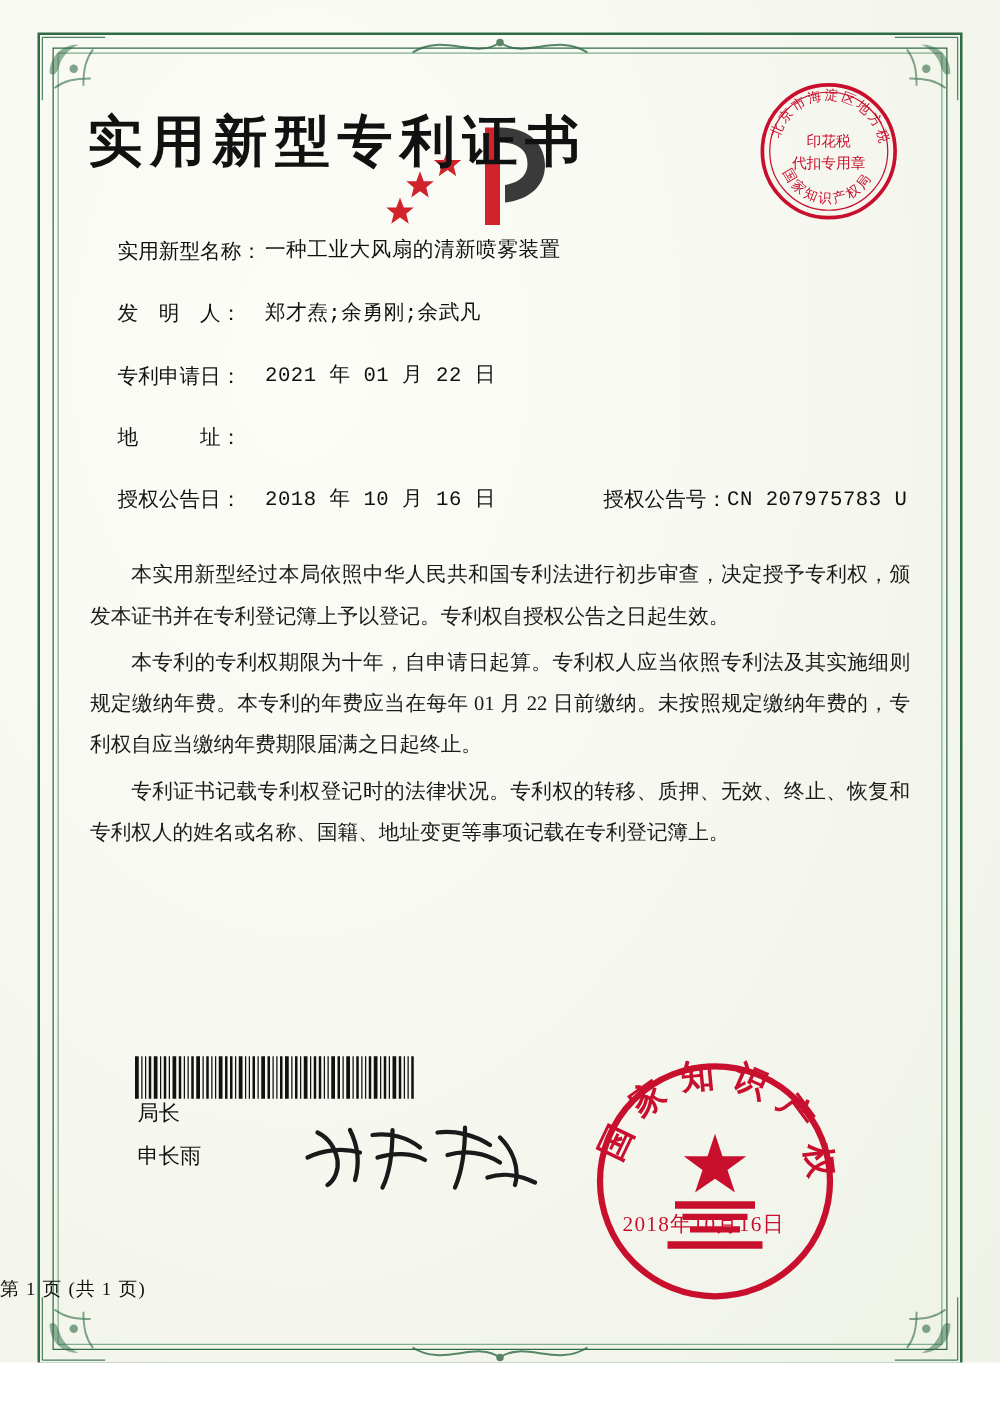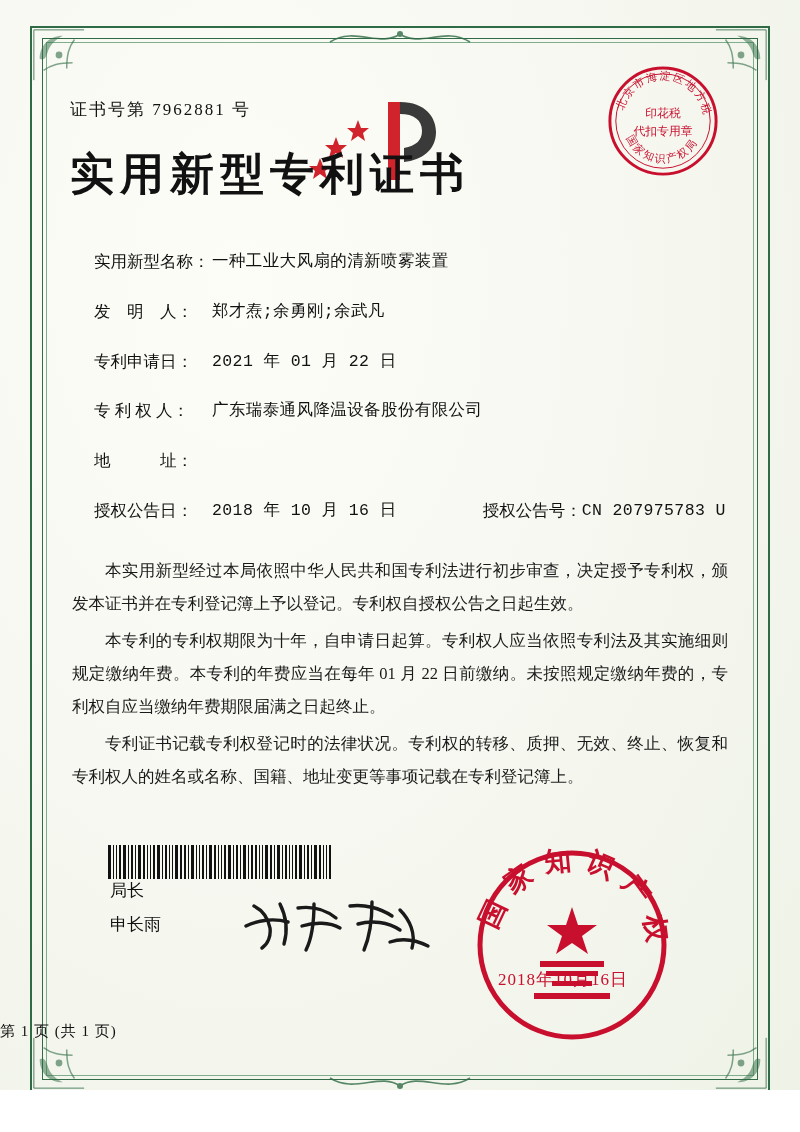--- a/index.html
+++ b/index.html
@@ -310,21 +310,20 @@
       <text fill="#c8102e" font-size="11" font-family="DejaVu Sans, sans-serif" letter-spacing="2">
         <textPath href="#arcBottom" startOffset="12%">国家知识产权局</textPath>
       </text>
       <text x="60" y="56" fill="#c8102e" font-size="12" text-anchor="middle" font-family="DejaVu Sans, sans-serif">印花税</text>
       <text x="60" y="74" fill="#c8102e" font-size="12" text-anchor="middle" font-family="DejaVu Sans, sans-serif">代扣专用章</text>
     </svg>
   </div>
 
   <div class="content">
 
-    <div class="cert-no">证书号第 7962881 号</div>
 
     <div class="doc-title">实用新型专利证书</div>
 
     <div class="fields">
 
       <div class="field-row">
         <span class="field-label w-wide">实用新型名称：</span>
         <span class="field-value">一种工业大风扇的清新喷雾装置</span>
       </div>
 
@@ -332,24 +331,20 @@
         <span class="field-label w-wide">发　明　人：</span>
         <span class="field-value">郑才焘;余勇刚;余武凡</span>
       </div>
 
 
       <div class="field-row">
         <span class="field-label w-wide">专利申请日：</span>
         <span class="field-value">2021 年 01 月 22 日</span>
       </div>
 
-      <div class="field-row">
-        <span class="field-label w-wide">专 利 权 人：</span>
-        <span class="field-value">广东瑞泰通风降温设备股份有限公司</span>
-      </div>
 
       <div class="field-row">
         <span class="field-label w-wide">地　　　址：</span>
       </div>
 
       <div class="field-row split">
         <span class="field-label w-wide">授权公告日：</span>
         <span class="field-value">2018 年 10 月 16 日</span>
         <span class="spacer"></span>
         <span class="field-label">授权公告号：</span>

